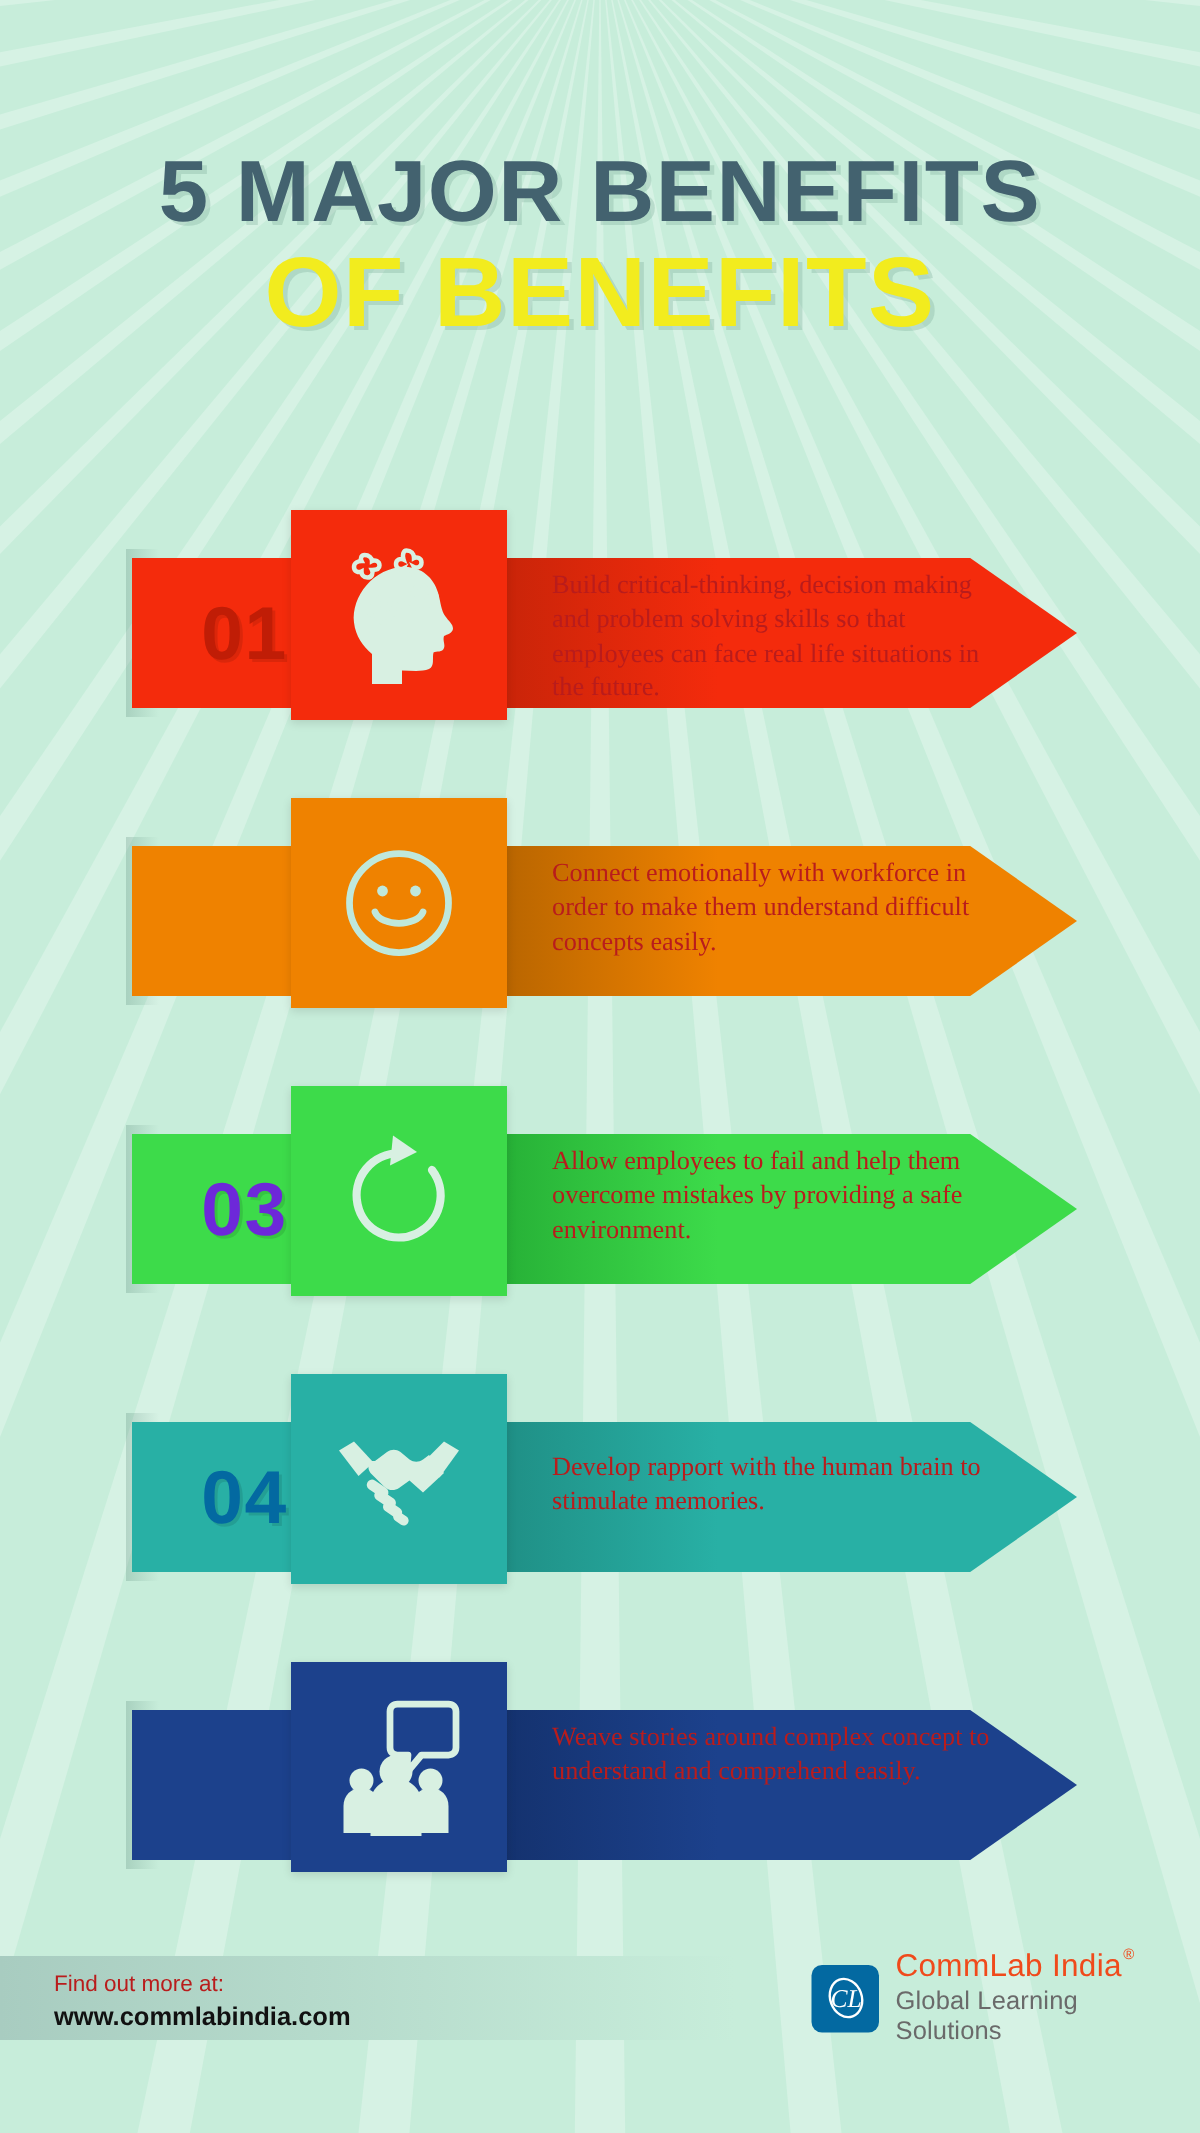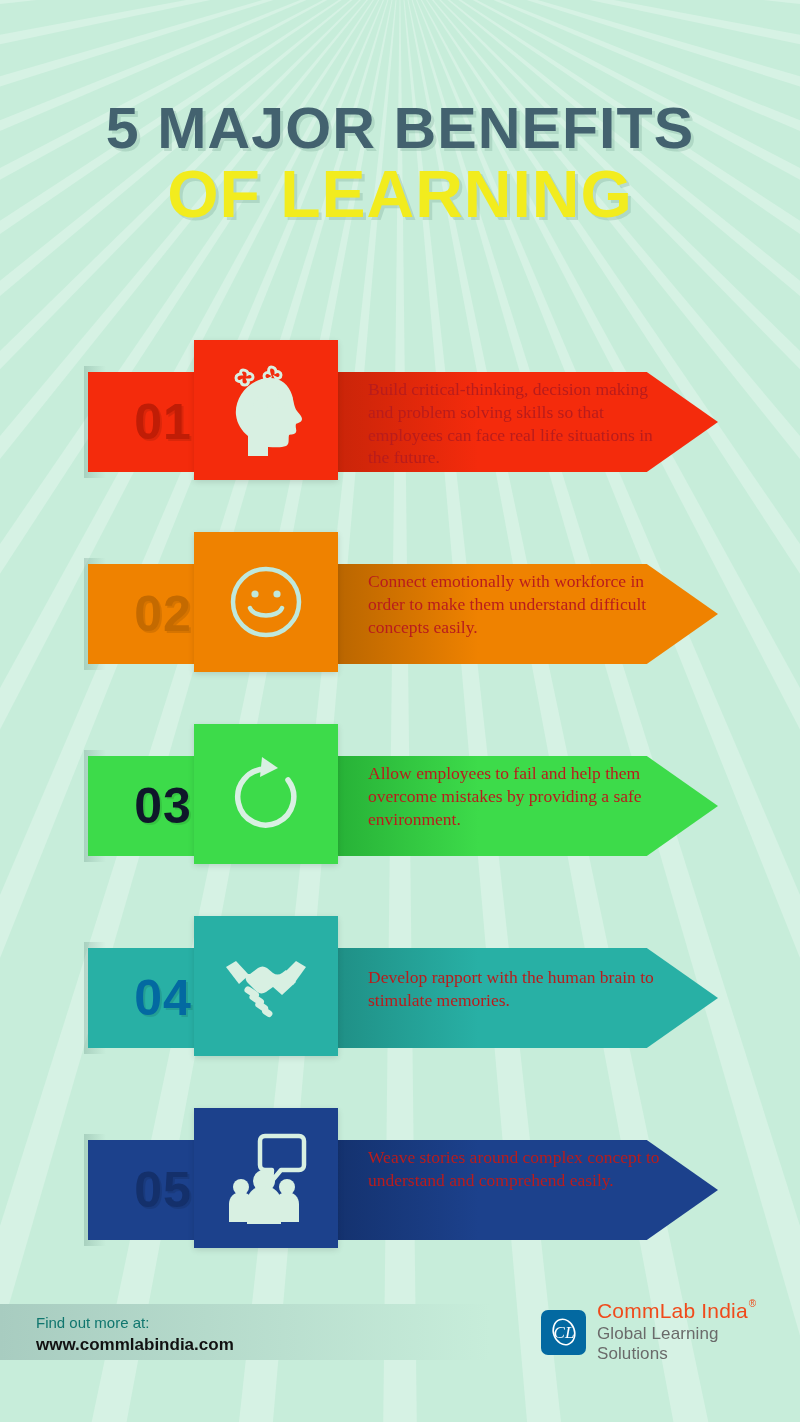--- a/index.html
+++ b/index.html
@@ -78,21 +78,21 @@
     font-family:"Liberation Serif",serif;
     font-size:17.5px;line-height:1.30;
   }
   .desc.two-line{top:60px;}
 
   
   #footer{position:absolute;left:0;top:1304px;width:800px;height:62px;z-index:6;}
   #footer-bar{position:absolute;left:0;top:0;width:490px;height:56px;
     background:linear-gradient(to right,#a8ccc0,#c7edda);}
   #footer-text{position:absolute;left:36px;top:8px;z-index:7;}
-  #find-out{font-size:15px;color:#0f766e;font-family:"Liberation Sans",sans-serif;line-height:1.4;}
+  #find-out{font-size:15px;color:#b91c1c;font-family:"Liberation Sans",sans-serif;line-height:1.4;}
   #site-url{font-size:17px;color:#111;font-weight:bold;font-family:"Liberation Sans",sans-serif;line-height:1.4;}
 
   #logo{position:absolute;left:541px;top:2px;width:230px;height:52px;z-index:7;
         display:flex;align-items:center;gap:11px;}
   #logo-mark{width:45px;height:45px;border-radius:7px;background:#0369a1;
              display:flex;align-items:center;justify-content:center;flex:0 0 auto;}
   #logo-words{display:flex;flex-direction:column;}
   #logo-name-wrap{display:flex;align-items:flex-start;line-height:1;}
   #logo-name{font-size:21px;color:#f04a1b;font-family:"Liberation Sans Narrow","Liberation Sans",sans-serif;
              letter-spacing:.2px;}
@@ -167,21 +167,21 @@
       <polygon points="400,-40 1890.0,-858.6 1908.4,-824.1"></polygon>
       <polygon points="400,-40 1963.0,-708.6 1978.0,-672.5"></polygon>
       <polygon points="400,-40 2021.0,-552.2 2032.4,-514.7"></polygon>
       <polygon points="400,-40 2063.4,-390.8 2071.0,-352.5"></polygon>
       <polygon points="400,-40 2089.8,-226.1 2093.6,-187.2"></polygon>
     </g>
 </svg>
 
 <div id="header">
   <div class="t-line" id="title-line1">5 MAJOR BENEFITS</div>
-  <div class="t-line" id="title-line2">OF LEARNING</div>
+  <div class="t-line" id="title-line2">OF BENEFITS</div>
 </div>
 
 <div id="rows-container">
     <div class="row" id="row-0">
       <div class="row-shadow"></div>
       <div class="banner">
         <div class="band-body" style="background:linear-gradient(to right,#f42b0c 0%,#f42b0c 17%,#b82208 30%,#f42b0c 62%,#f42b0c 100%);"></div>
         <div class="band-num" style="background:#f42b0c;"></div>
       </div>
       <div class="fold fold-l" style="background:#a81e06;"></div>
@@ -203,42 +203,41 @@
       <div class="desc">Build critical-thinking, decision making and problem solving skills so that employees can face real life situations in the future.</div>
     </div>
     <div class="row" id="row-1">
       <div class="row-shadow"></div>
       <div class="banner">
         <div class="band-body" style="background:linear-gradient(to right,#ef8200 0%,#ef8200 17%,#a35a00 30%,#ef8200 62%,#ef8200 100%);"></div>
         <div class="band-num" style="background:#ef8200;"></div>
       </div>
       <div class="fold fold-l" style="background:#94500a;"></div>
       <div class="fold fold-r" style="background:#94500a;"></div>
-      <div class="num" style="color:#c46a00;">02</div>
       <div class="card" style="background:#ef8200;">
         <span>
           <svg width="78" height="78" viewBox="0 0 78 78" aria-hidden="true">
             <circle cx="39" cy="39" r="33" fill="none" stroke="#bfe8dc" stroke-width="4.5"></circle>
             <circle cx="28" cy="31" r="3.6" fill="#bfe8dc"></circle>
             <circle cx="50" cy="31" r="3.6" fill="#bfe8dc"></circle>
             <path d="M23 45c4 10 28 10 32 0" fill="none" stroke="#bfe8dc" stroke-width="4.5" stroke-linecap="round"></path>
           </svg>
         </span>
       </div>
       <div class="desc">Connect emotionally with workforce in order to make them understand difficult concepts easily.</div>
     </div>
     <div class="row" id="row-2">
       <div class="row-shadow"></div>
       <div class="banner">
         <div class="band-body" style="background:linear-gradient(to right,#3ddb4a 0%,#3ddb4a 17%,#1ea02f 30%,#3ddb4a 62%,#3ddb4a 100%);"></div>
         <div class="band-num" style="background:#3ddb4a;"></div>
       </div>
       <div class="fold fold-l" style="background:#27a734;"></div>
       <div class="fold fold-r" style="background:#27a734;"></div>
-      <div class="num" style="color:#0f172a;">03</div>
+      <div class="num" style="color:#6d28d9;">03</div>
       <div class="card" style="background:#3ddb4a;">
         <span>
           <svg width="76" height="82" viewBox="0 0 76 82" aria-hidden="true">
             <path d="M38 16a28 28 0 1 0 22 11" fill="none" stroke="#d8f0e2" stroke-width="5.5" stroke-linecap="round"></path>
             <polygon points="34,4 50,15 32,24" fill="#d8f0e2"></polygon>
           </svg>
         </span>
       </div>
       <div class="desc">Allow employees to fail and help them overcome mistakes by providing a safe environment.</div>
     </div>
@@ -269,21 +268,20 @@
       <div class="desc two-line">Develop rapport with the human brain to stimulate memories.</div>
     </div>
     <div class="row" id="row-4">
       <div class="row-shadow"></div>
       <div class="banner">
         <div class="band-body" style="background:linear-gradient(to right,#1c418c 0%,#1c418c 17%,#112c63 30%,#1c418c 62%,#1c418c 100%);"></div>
         <div class="band-num" style="background:#1c418c;"></div>
       </div>
       <div class="fold fold-l" style="background:#122e66;"></div>
       <div class="fold fold-r" style="background:#122e66;"></div>
-      <div class="num" style="color:#14306b;">05</div>
       <div class="card" style="background:#1c418c;">
         <span>
           <svg width="82" height="92" viewBox="0 0 82 92" aria-hidden="true">
             <path d="M40 4h34c3 0 5 2 5 5v24c0 3-2 5-5 5H56l-10 12 1-12h-7c-3 0-5-2-5-5V9c0-3 2-5 5-5z" fill="none" stroke="#d8f0e2" stroke-width="4.5" stroke-linejoin="round"></path>
             <g fill="#d8f0e2">
               <circle cx="16" cy="55" r="8"></circle>
               <path d="M4 90V72c0-7 5-12 12-12s12 5 12 12v18z"></path>
               <circle cx="62" cy="55" r="8"></circle>
               <path d="M50 90V72c0-7 5-12 12-12s12 5 12 12v18z"></path>
               <circle cx="39" cy="49" r="11"></circle>

